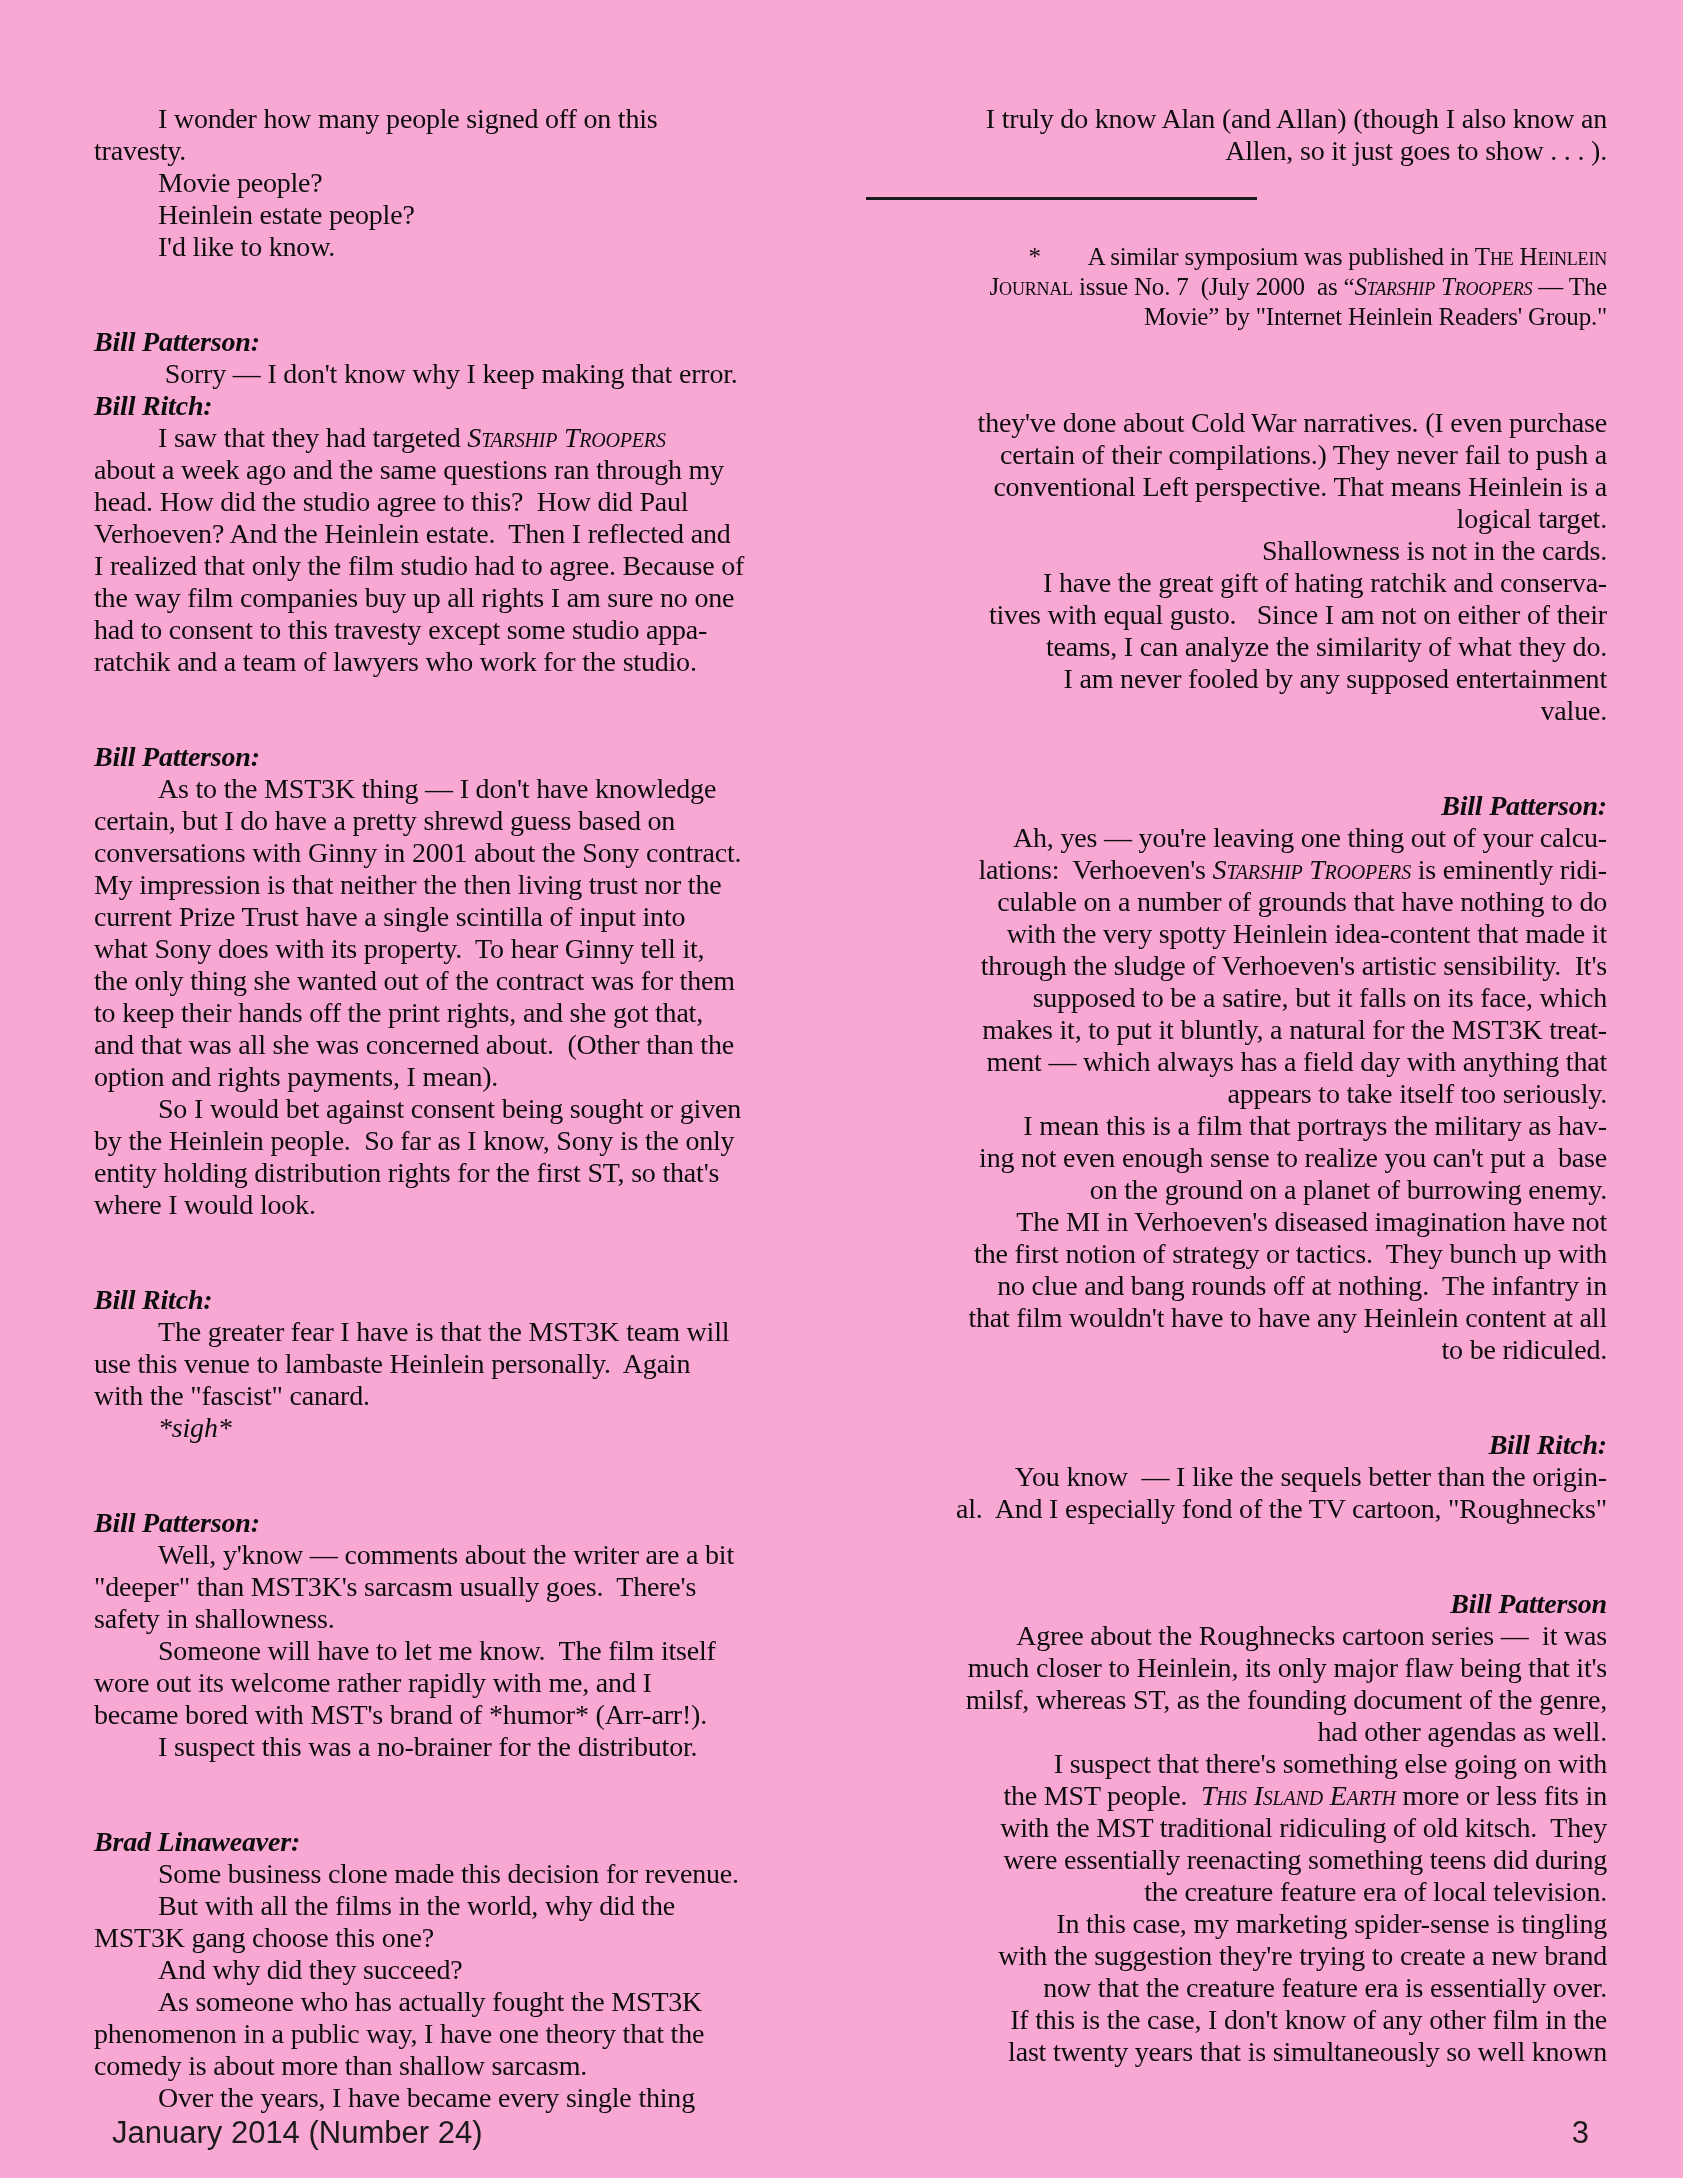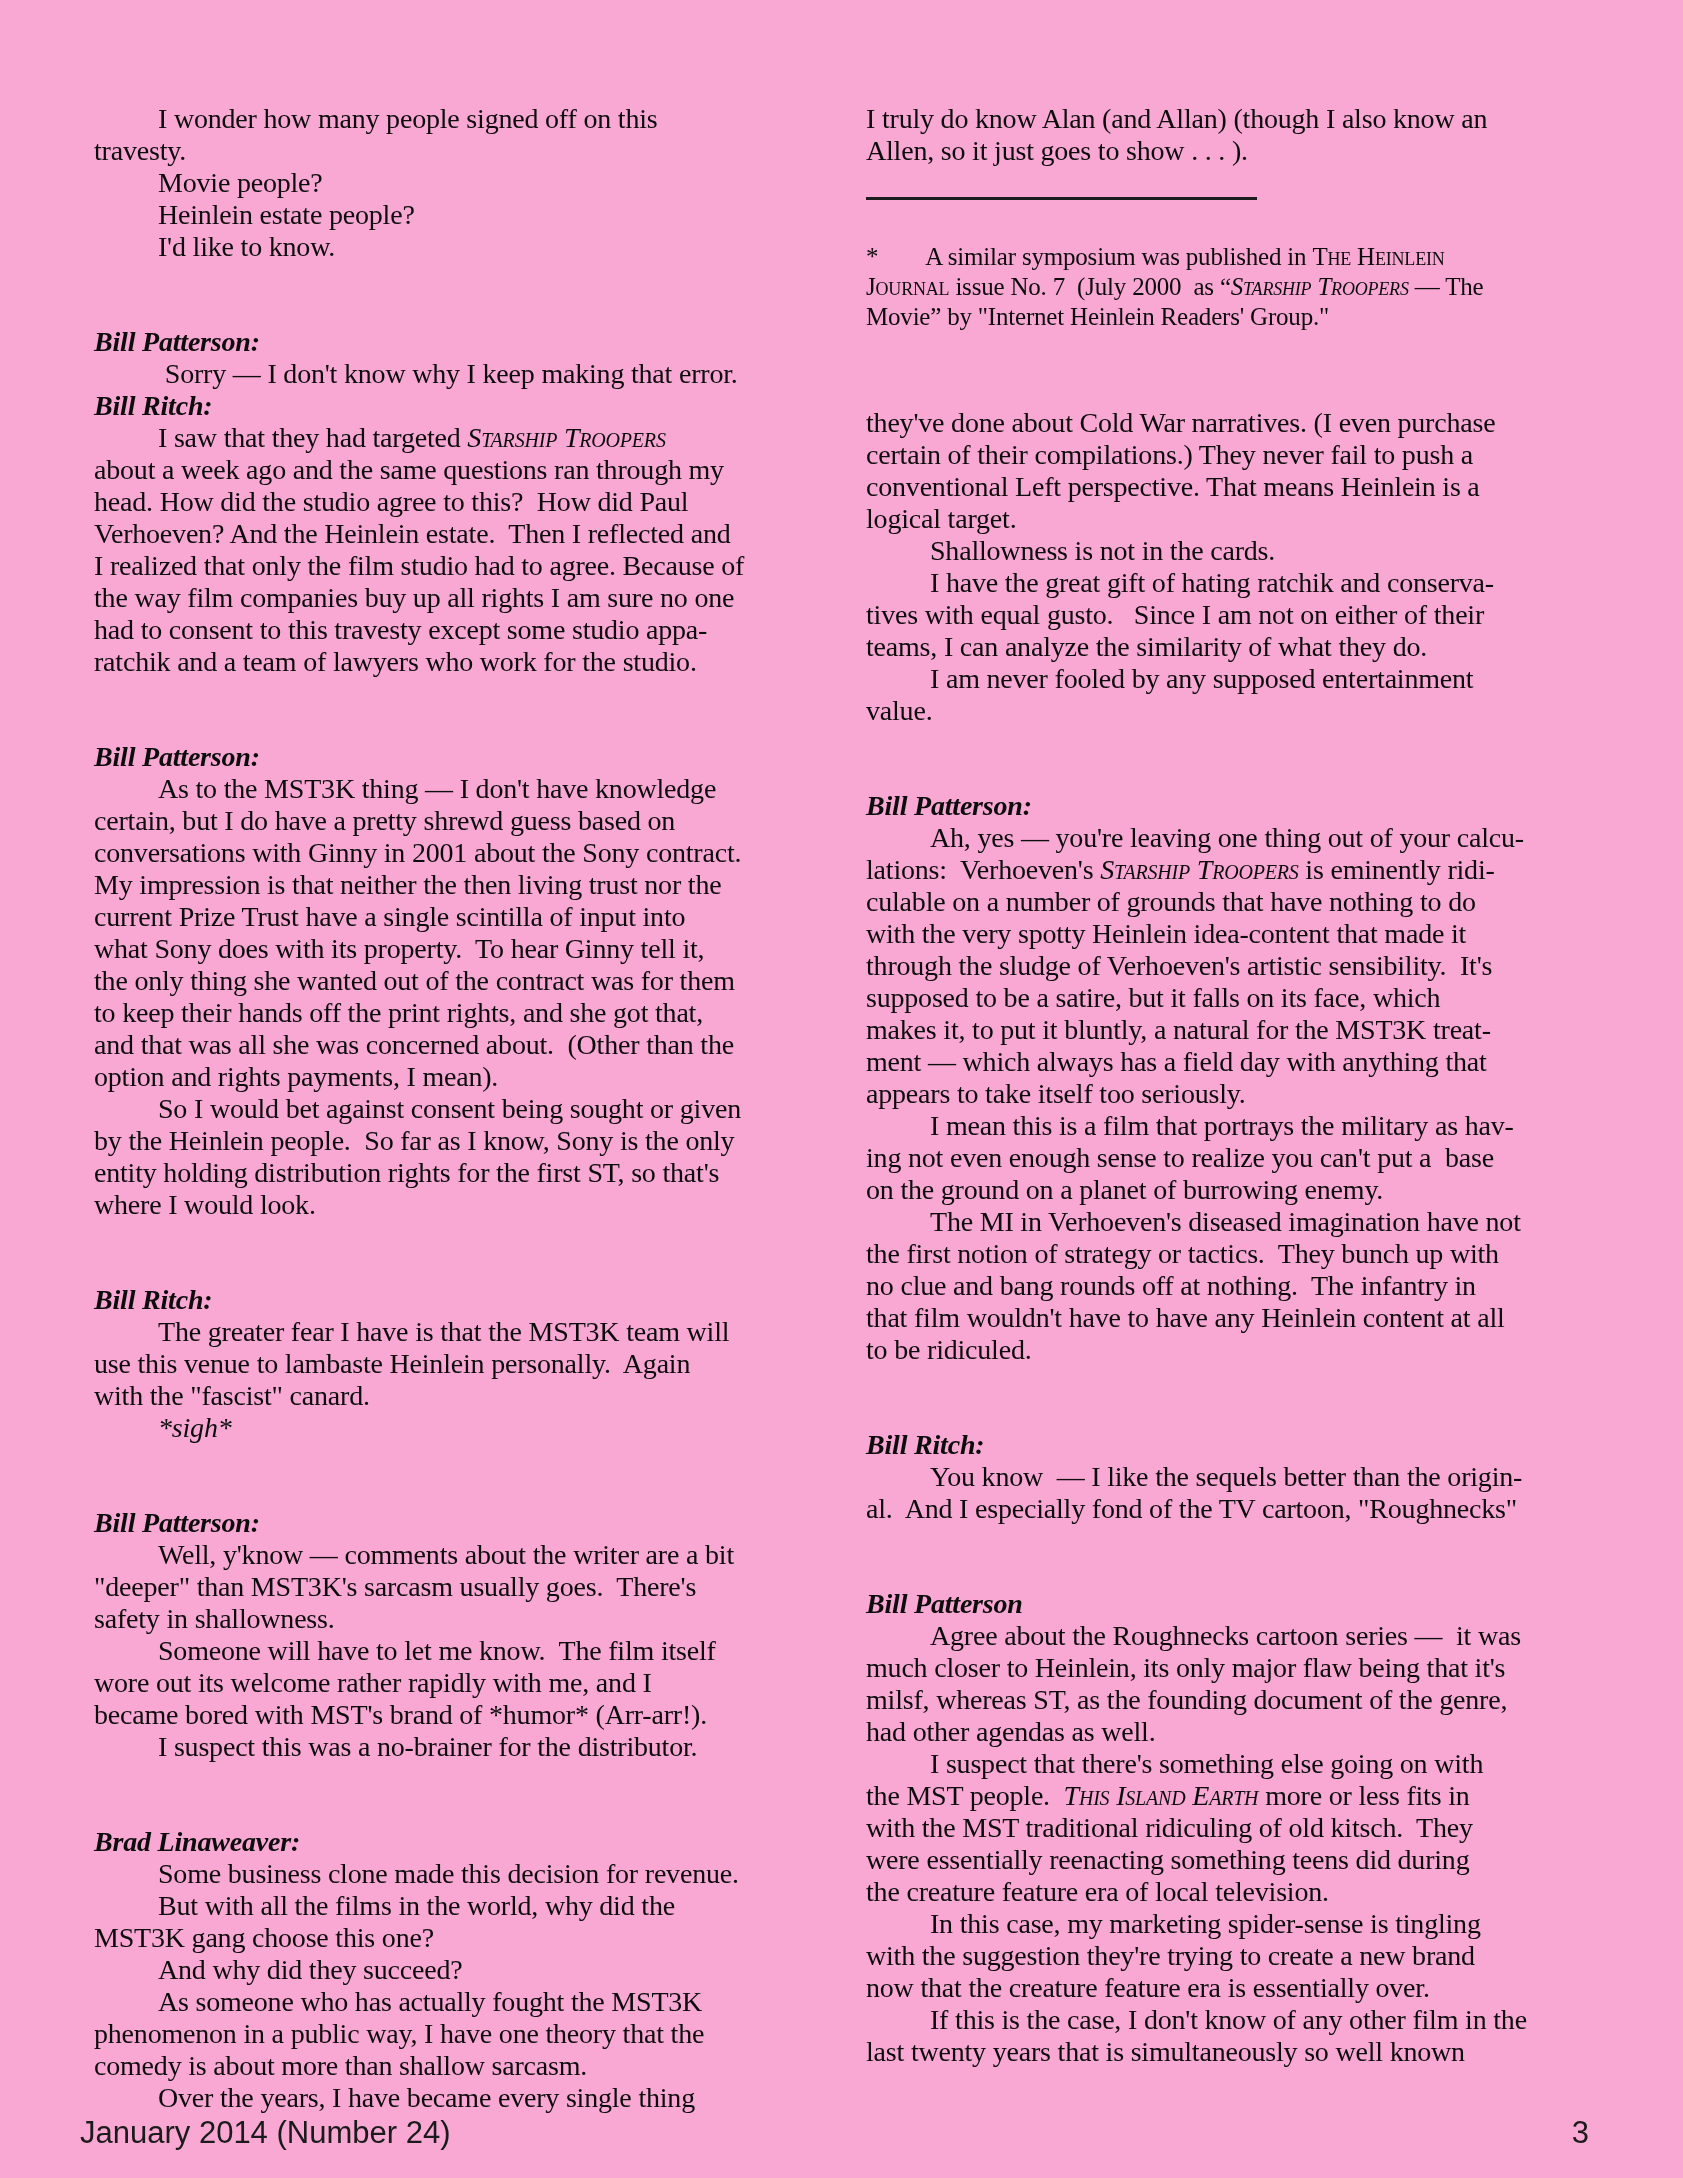--- a/index.html
+++ b/index.html
@@ -6,41 +6,41 @@
   .page{
     position:relative;
     width:1683px;height:2178px;
     background:#f9a8d4;
     font-family:"Liberation Serif","DejaVu Serif",serif;
     color:#0d0d0d;
     overflow:hidden;
   }
   .col{position:absolute;top:103px;width:741px;}
   .col-left{left:94px;}
-  .col-right{left:866px;}
+  .col-right{left:866px;text-align:right;}
   .line{
     white-space:pre-wrap;
     font-size:28px;
     line-height:32px;
     letter-spacing:-0.2px;
   }
   .ind{padding-left:64px;}
   .it{font-style:italic;}
   .sc{font-variant:small-caps;}
   .speaker{
     font-size:28px;line-height:32px;
     font-weight:bold;font-style:italic;
     letter-spacing:-0.2px;
   }
   .gap{height:63px;}
   .frule{width:391px;height:3px;background:#1c1c1c;margin:30px 0 42px 0;}
   .footnote{margin-bottom:75px;}
   .footnote .line{font-size:25px;line-height:30px;}
   .page-footer-left{
-    position:absolute;left:80px;top:2115px;
+    position:absolute;left:112px;top:2115px;
     font-family:"Liberation Sans","DejaVu Sans",sans-serif;
     font-size:31px;color:#1b1b1b;
   }
   .page-footer-right{
     position:absolute;right:94px;top:2115px;
     font-family:"Liberation Sans","DejaVu Sans",sans-serif;
     font-size:31px;color:#1b1b1b;
   }
 </style>
 </head>

